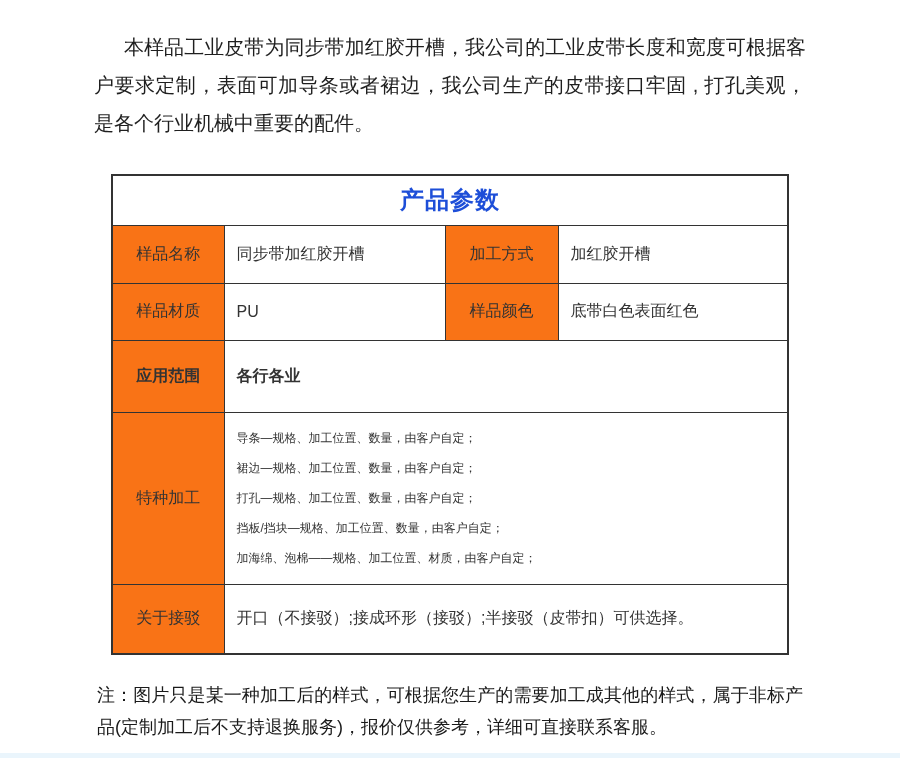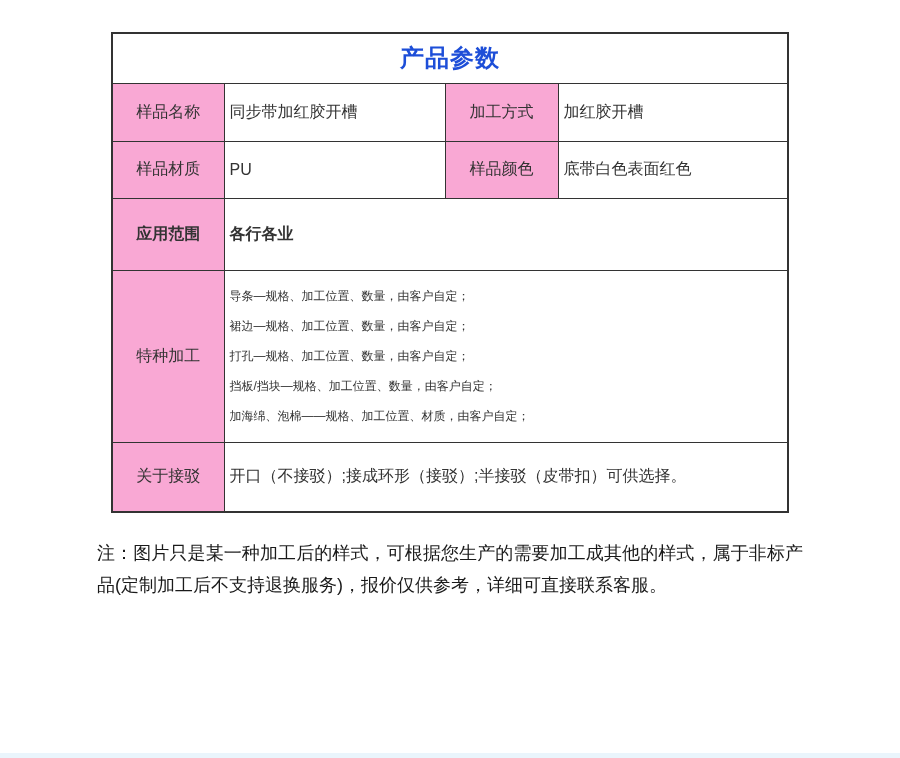--- a/index.html
+++ b/index.html
@@ -40,27 +40,27 @@
   }
   .table-title-cell {
     height: 50px;
     text-align: center;
     font-size: 24px;
     font-weight: bold;
     color: #1d4ed8;
     letter-spacing: 1px;
   }
   .label-cell {
-    background: #f9a8d4;
+    background: #f97316;
     text-align: center;
     color: #333333;
     margin-left: 48px;
   }
   .value-cell {
-    padding-left: 5px;
+    padding-left: 12px;
     padding-right: 8px;
     text-align: left;
     color: #333333;
   }
   .row-std   { height: 58px; }
   .row-std2  { height: 57px; }
   .row-scope { height: 72px; font-weight: bold; }
   .row-spec  { height: 172px; }
   .row-join  { height: 70px; }
   .sp-lines p {
@@ -84,20 +84,21 @@
     width: 100%;
     height: 5px;
     background: #eaf5fc;
   }
 </style>
 </head>
 <body>
 
 <div class="page">
 
+  <p class="intro">本样品工业皮带为同步带加红胶开槽，我公司的工业皮带长度和宽度可根据客户要求定制，表面可加导条或者裙边，我公司生产的皮带接口牢固 , 打孔美观，是各个行业机械中重要的配件。</p>
 
   <table class="params">
     <colgroup>
       <col style="width:112px">
       <col style="width:221px">
       <col style="width:113px">
       <col style="width:230px">
     </colgroup>
     <tbody>
       <tr>

